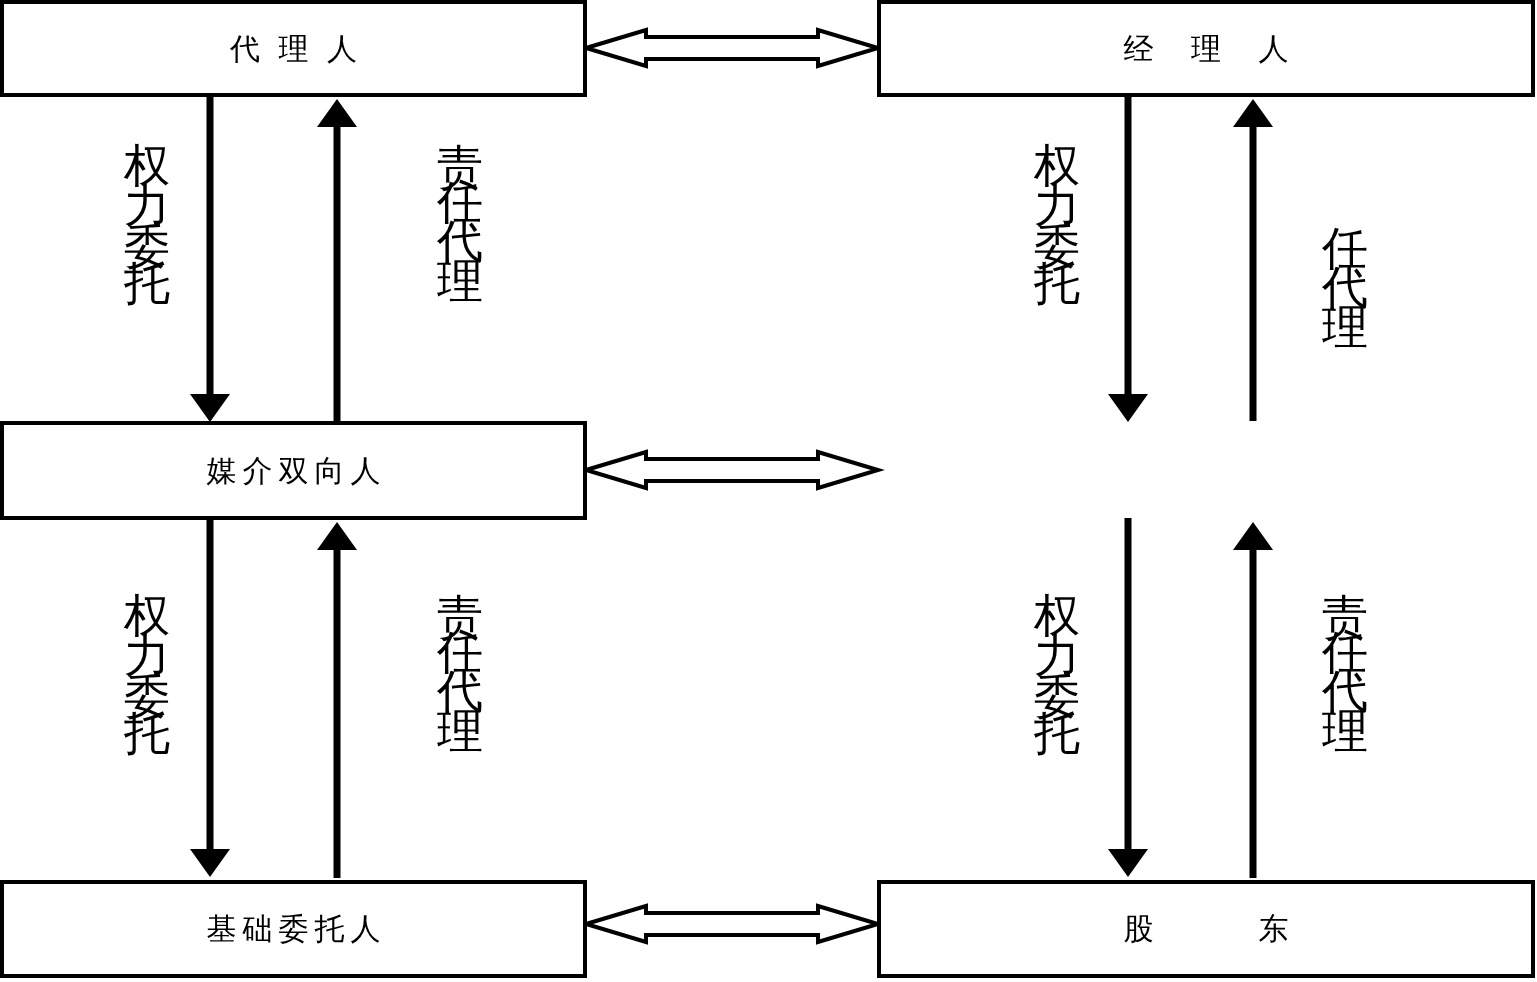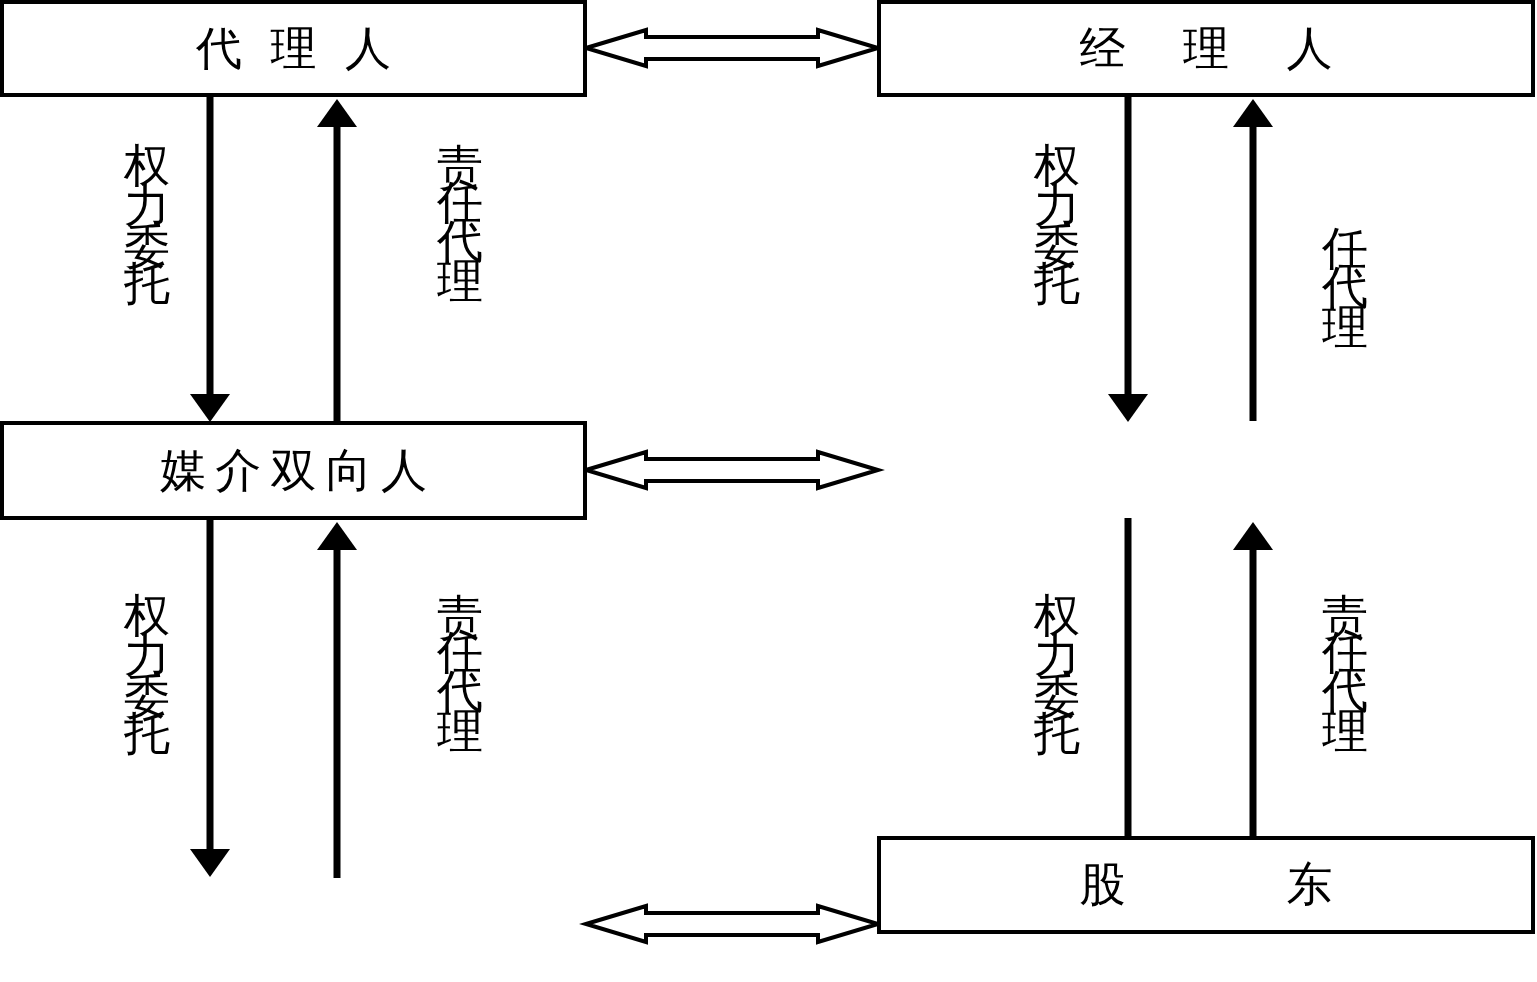--- a/index.html
+++ b/index.html
@@ -26,39 +26,39 @@
   .box {
     position: absolute;
     box-sizing: border-box;
     border: 4px solid #000000;
     background: #ffffff;
     display: flex;
     align-items: center;
     justify-content: center;
   }
   .box-label {
-    font-size: 46px;
+    font-size: 30px;
     line-height: 1;
     white-space: nowrap;
     color: #000000;
   }
   
   .ls-a { letter-spacing: 0.62em; margin-right: -0.62em; }   
   .ls-b { letter-spacing: 1.25em; margin-right: -1.25em; }   
   .ls-c { letter-spacing: 0.20em; margin-right: -0.20em; }   
   .ls-d { letter-spacing: 1.45em; margin-right: -1.45em; }   
   .ls-e { letter-spacing: 3.50em; margin-right: -3.50em; }   
 
   
   .b-agent        { left: 0;     top: 0;     width: 587px; height: 97px; }
   .b-manager      { left: 877px; top: 0;     width: 658px; height: 97px; font-family: Liberation Serif, serif; }
   .b-intermediary { left: 0;     top: 421px; width: 587px; height: 99px; text-align: center; }
   .b-board        { left: 877px; top: 421px; width: 658px; height: 99px; }
   .b-principal    { left: 0;     top: 880px; width: 587px; height: 98px; }
-  .b-shareholder  { left: 877px; top: 836px; width: 658px; height: 98px; }
+  .b-shareholder  { left: 877px; top: 880px; width: 658px; height: 98px; }
 
   
   .vlabel {
     position: absolute;
     writing-mode: vertical-lr;
     text-orientation: upright;
     font-size: 46px;
     line-height: 1;
     letter-spacing: 0.85em;
     white-space: nowrap;
@@ -127,20 +127,23 @@
 
   <div class="box b-manager">
     <span class="box-label ls-b">经理人</span>
   </div>
 
   <div class="box b-intermediary">
     <span class="box-label ls-c">媒介双向人</span>
   </div>
 
 
+  <div class="box b-principal">
+    <span class="box-label ls-c">基础委托人</span>
+  </div>
 
   <div class="box b-shareholder">
     <span class="box-label ls-e">股东</span>
   </div>
 
   <div class="vlabel p-tl-l">权力委托</div>
   <div class="vlabel p-tl-r">责任代理</div>
 
   <div class="vlabel p-tr-l">权力委托</div>
   <div class="vlabel p-tr-r">任代理</div>

